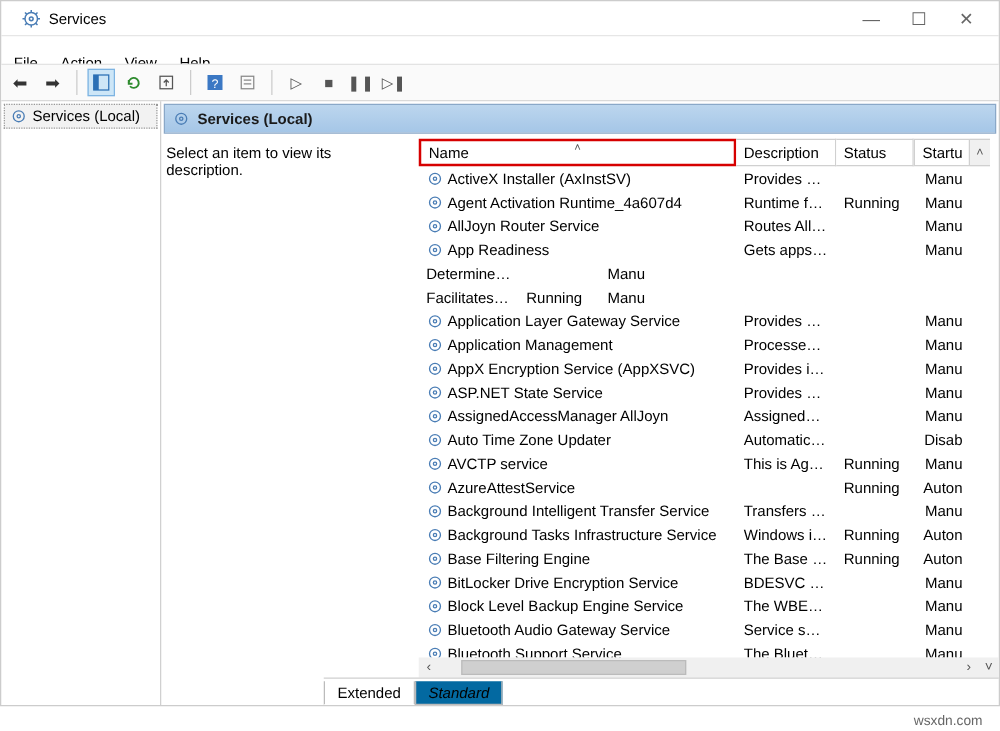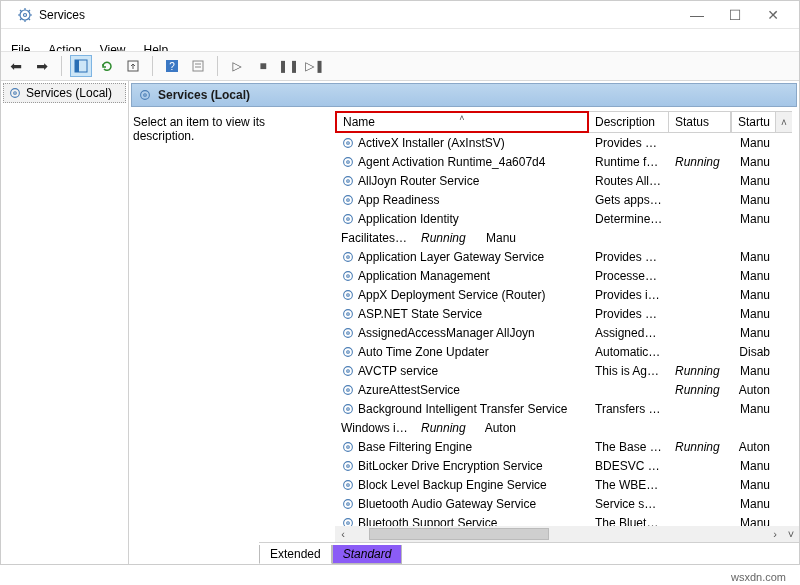--- a/index.html
+++ b/index.html
@@ -40,31 +40,31 @@
   .desc-col { width: 80px; }
   .status-col { width: 62px; }
   .startup-col { width: 45px; border-left: 1px solid #d0d0d0; text-align: right; }
   .scroll-col { width: 16px; padding:0; display:flex; align-items:center; justify-content:center; background:#f0f0f0; }
 
   .rows { flex: 1; overflow: hidden; }
   .row { display: flex; height: 19px; align-items: center; font-size: 12px; }
   .cell { overflow: hidden; white-space: nowrap; text-overflow: ellipsis; padding: 0 6px; }
   .c-name { width: 254px; display: flex; align-items: center; gap: 3px; }
   .c-desc { width: 80px; }
-  .c-status { width: 62px; font-style: italic; }
+  .c-status { width: 62px; }
   .c-start { width: 45px; text-align: right; }
   .c-scroll { width: 16px; }
   .svc-icon { width: 14px; height: 14px; flex: 0 0 14px; }
 
   .hscroll { height: 16px; background: #f0f0f0; display: flex; align-items: center; }
   .hscroll .thumb { width: 180px; height: 12px; background: #cfcfcf; margin-left: 18px; border: 1px solid #bbb; }
   .hscroll .arrow { width: 16px; text-align: center; color:#555; font-size:11px; }
 
   .tabs { height: 22px; margin-left: 130px; display: flex; align-items: flex-end; border-top: 1px solid #d0d0d0; }
-  .tab { padding: 2px 10px; border: 1px solid #bbb; border-top: none; background: #8b5cf6; font-size: 12px; cursor: default; position: relative; top: 0; }
+  .tab { padding: 2px 10px; border: 1px solid #bbb; border-top: none; background: #0369a1; font-size: 12px; cursor: default; position: relative; top: 0; }
   .tab.active { background: #fff; border-bottom: 1px solid #fff; }
   .tab:not(.active){ font-style: italic; }
 
   .watermark { position: absolute; bottom: 2px; right: 14px; font-size: 11px; color: #666; }
 </style>
 </head>
 <body>
 
 <div class="window">
 
@@ -245,27 +245,20 @@
                     <circle class="gear" cx="8" cy="8" r="1.5"></circle>
                   </svg>
                   <span>App Readiness</span>
                 </div>
                 <div class="cell c-desc">Gets apps re...</div>
                 <div class="cell c-status"></div>
                 <div class="cell c-start">Manu</div>
                 <div class="cell c-scroll"></div>
               </div>
               <div class="row">
-                <div class="cell c-name">
-                  <svg class="svc-icon" viewBox="0 0 16 16">
-                    <circle class="gear" cx="8" cy="8" r="5"></circle>
-                    <circle class="gear" cx="8" cy="8" r="1.5"></circle>
-                  </svg>
-                  <span>Application Identity</span>
-                </div>
                 <div class="cell c-desc">Determines ...</div>
                 <div class="cell c-status"></div>
                 <div class="cell c-start">Manu</div>
                 <div class="cell c-scroll"></div>
               </div>
               <div class="row">
                 <div class="cell c-desc">Facilitates t...</div>
                 <div class="cell c-status">Running</div>
                 <div class="cell c-start">Manu</div>
                 <div class="cell c-scroll"></div>
@@ -295,21 +288,21 @@
                 <div class="cell c-status"></div>
                 <div class="cell c-start">Manu</div>
                 <div class="cell c-scroll"></div>
               </div>
               <div class="row">
                 <div class="cell c-name">
                   <svg class="svc-icon" viewBox="0 0 16 16">
                     <circle class="gear" cx="8" cy="8" r="5"></circle>
                     <circle class="gear" cx="8" cy="8" r="1.5"></circle>
                   </svg>
-                  <span>AppX Deployment Service (Router)</span>
+                  <span>AppX Encryption Service (AppXSVC)</span>
                 </div>
                 <div class="cell c-desc">Provides inf...</div>
                 <div class="cell c-status"></div>
                 <div class="cell c-start">Manu</div>
                 <div class="cell c-scroll"></div>
               </div>
               <div class="row">
                 <div class="cell c-name">
                   <svg class="svc-icon" viewBox="0 0 16 16">
                     <circle class="gear" cx="8" cy="8" r="5"></circle>
@@ -381,20 +374,27 @@
                     <circle class="gear" cx="8" cy="8" r="1.5"></circle>
                   </svg>
                   <span>Background Intelligent Transfer Service</span>
                 </div>
                 <div class="cell c-desc">Transfers fil...</div>
                 <div class="cell c-status"></div>
                 <div class="cell c-start">Manu</div>
                 <div class="cell c-scroll"></div>
               </div>
               <div class="row">
+                <div class="cell c-name">
+                  <svg class="svc-icon" viewBox="0 0 16 16">
+                    <circle class="gear" cx="8" cy="8" r="5"></circle>
+                    <circle class="gear" cx="8" cy="8" r="1.5"></circle>
+                  </svg>
+                  <span>Background Tasks Infrastructure Service</span>
+                </div>
                 <div class="cell c-desc">Windows in...</div>
                 <div class="cell c-status">Running</div>
                 <div class="cell c-start">Auton</div>
                 <div class="cell c-scroll"></div>
               </div>
               <div class="row">
                 <div class="cell c-name">
                   <svg class="svc-icon" viewBox="0 0 16 16">
                     <circle class="gear" cx="8" cy="8" r="5"></circle>
                     <circle class="gear" cx="8" cy="8" r="1.5"></circle>

